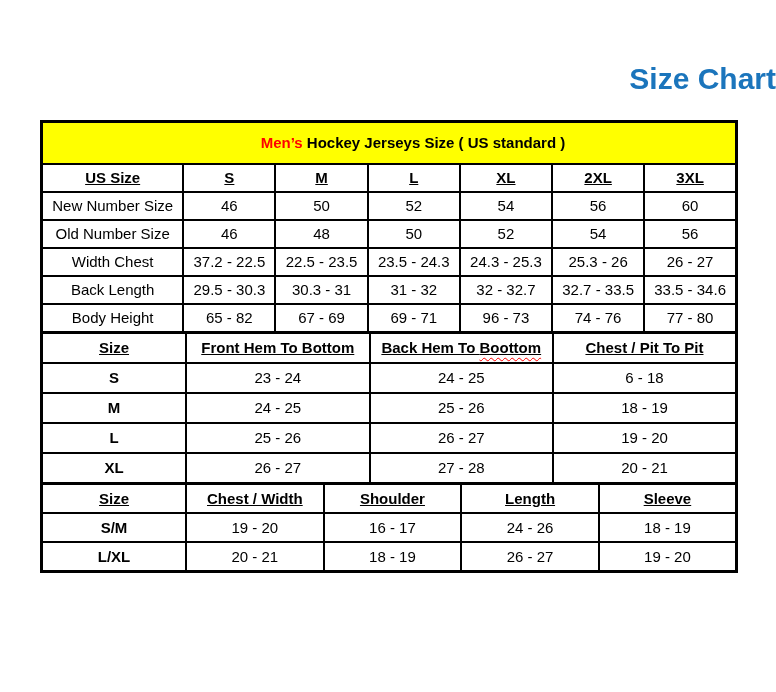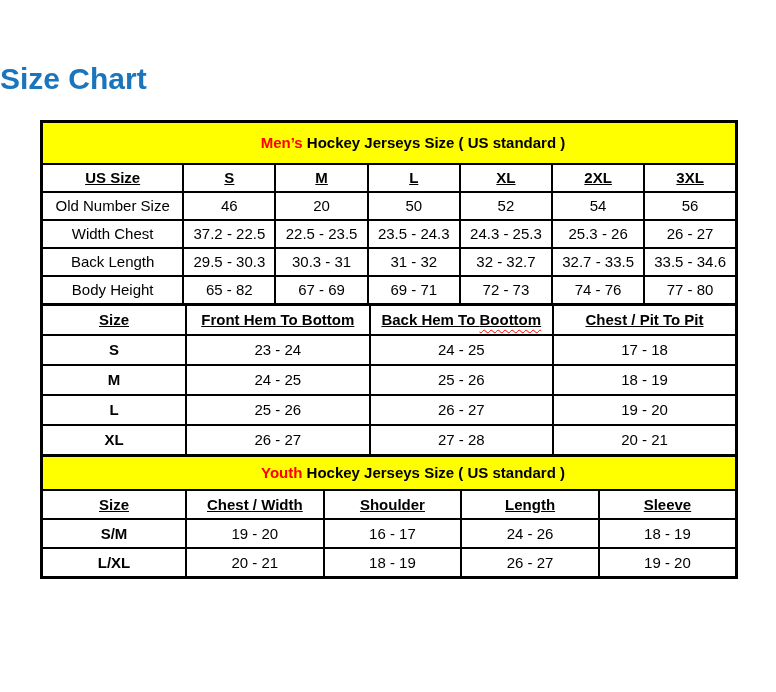--- a/index.html
+++ b/index.html
@@ -5,21 +5,21 @@
   html, body {
     margin: 0; padding: 0;
     width: 776px; height: 692px;
     background: var(--background, #ffffff);
     font-family: "Liberation Sans", sans-serif;
     overflow: hidden;
     color: #000;
   }
   .page-title {
     margin: 62px 0 0 0;
-    text-align: left;
+    text-align: right;
     font-size: 30px;
     line-height: 1.15;
     font-weight: bold;
     color: var(--title-color, #1B75BC);
   }
   .chart-wrap {
     margin: 23px 38px 0 40px;
     width: 698px;
   }
   table.size-table {
@@ -94,23 +94,32 @@
         <tr>
           <th>US Size</th>
           <th>S</th>
           <th>M</th>
           <th>L</th>
           <th>XL</th>
           <th>2XL</th>
           <th>3XL</th>
         </tr>
         <tr>
+          <td class="row-label">New Number Size</td>
+          <td>46</td>
+          <td>50</td>
+          <td>52</td>
+          <td>54</td>
+          <td>56</td>
+          <td>60</td>
+        </tr>
+        <tr>
           <td class="row-label">Old Number Size</td>
           <td>46</td>
-          <td>20</td>
+          <td>48</td>
           <td>50</td>
           <td>52</td>
           <td>54</td>
           <td>56</td>
         </tr>
         <tr>
           <td class="row-label">Width Chest</td>
           <td>37.2 - 22.5</td>
           <td>22.5 - 23.5</td>
           <td>23.5 - 24.3</td>
@@ -125,21 +134,21 @@
           <td>31 - 32</td>
           <td>32 - 32.7</td>
           <td>32.7 - 33.5</td>
           <td>33.5 - 34.6</td>
         </tr>
         <tr>
           <td class="row-label">Body Height</td>
           <td>65 - 82</td>
           <td>67 - 69</td>
           <td>69 - 71</td>
-          <td>72 - 73</td>
+          <td>96 - 73</td>
           <td>74 - 76</td>
           <td>77 - 80</td>
         </tr>
       </tbody>
     </table>
     <table class="size-table womens">
       <colgroup>
         <col>
         <col>
         <col>
@@ -149,21 +158,21 @@
         <tr>
           <th>Size</th>
           <th>Front Hem To Bottom</th>
           <th><span>Back Hem To </span><span class="squiggle">Boottom</span></th>
           <th>Chest / Pit To Pit</th>
         </tr>
         <tr>
           <td class="row-label">S</td>
           <td>23 - 24</td>
           <td>24 - 25</td>
-          <td>17 - 18</td>
+          <td>6 - 18</td>
         </tr>
         <tr>
           <td class="row-label">M</td>
           <td>24 - 25</td>
           <td>25 - 26</td>
           <td>18 - 19</td>
         </tr>
         <tr>
           <td class="row-label">L</td>
           <td>25 - 26</td>
@@ -180,23 +189,20 @@
     </table>
     <table class="size-table youth">
       <colgroup>
         <col>
         <col>
         <col>
         <col>
         <col>
       </colgroup>
       <tbody>
-        <tr>
-          <td class="band-cell" colspan="5"><span class="band-hl">Youth</span><span> Hockey Jerseys Size ( US standard )</span></td>
-        </tr>
         <tr>
           <th>Size</th>
           <th>Chest / Width</th>
           <th>Shoulder</th>
           <th>Length</th>
           <th>Sleeve</th>
         </tr>
         <tr>
           <td class="row-label">S/M</td>
           <td>19 - 20</td>

